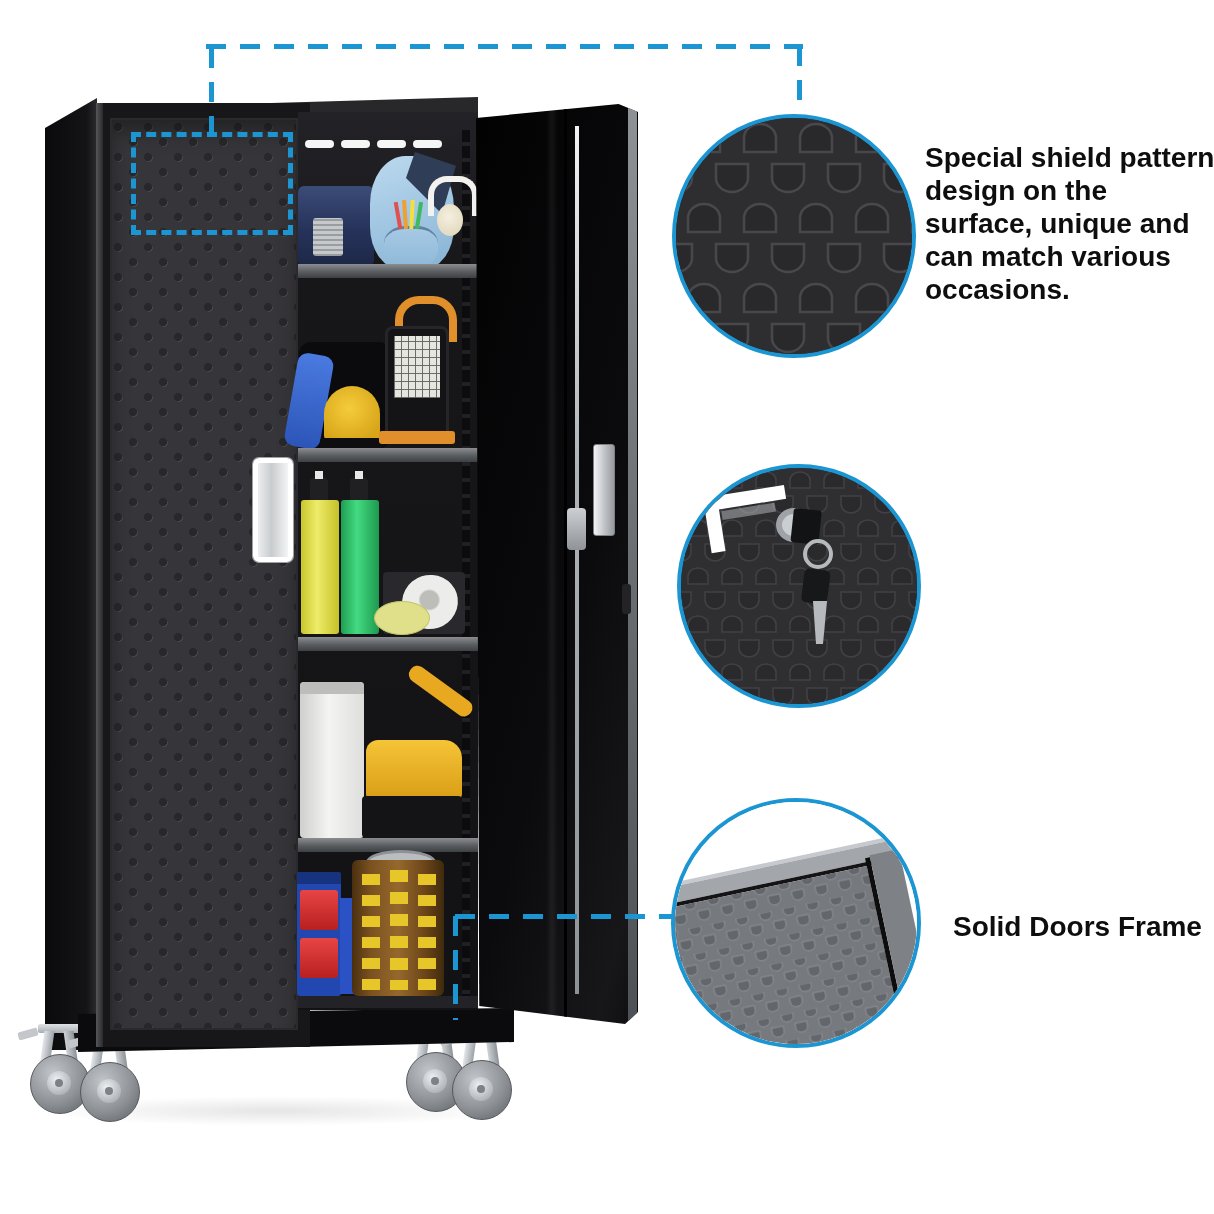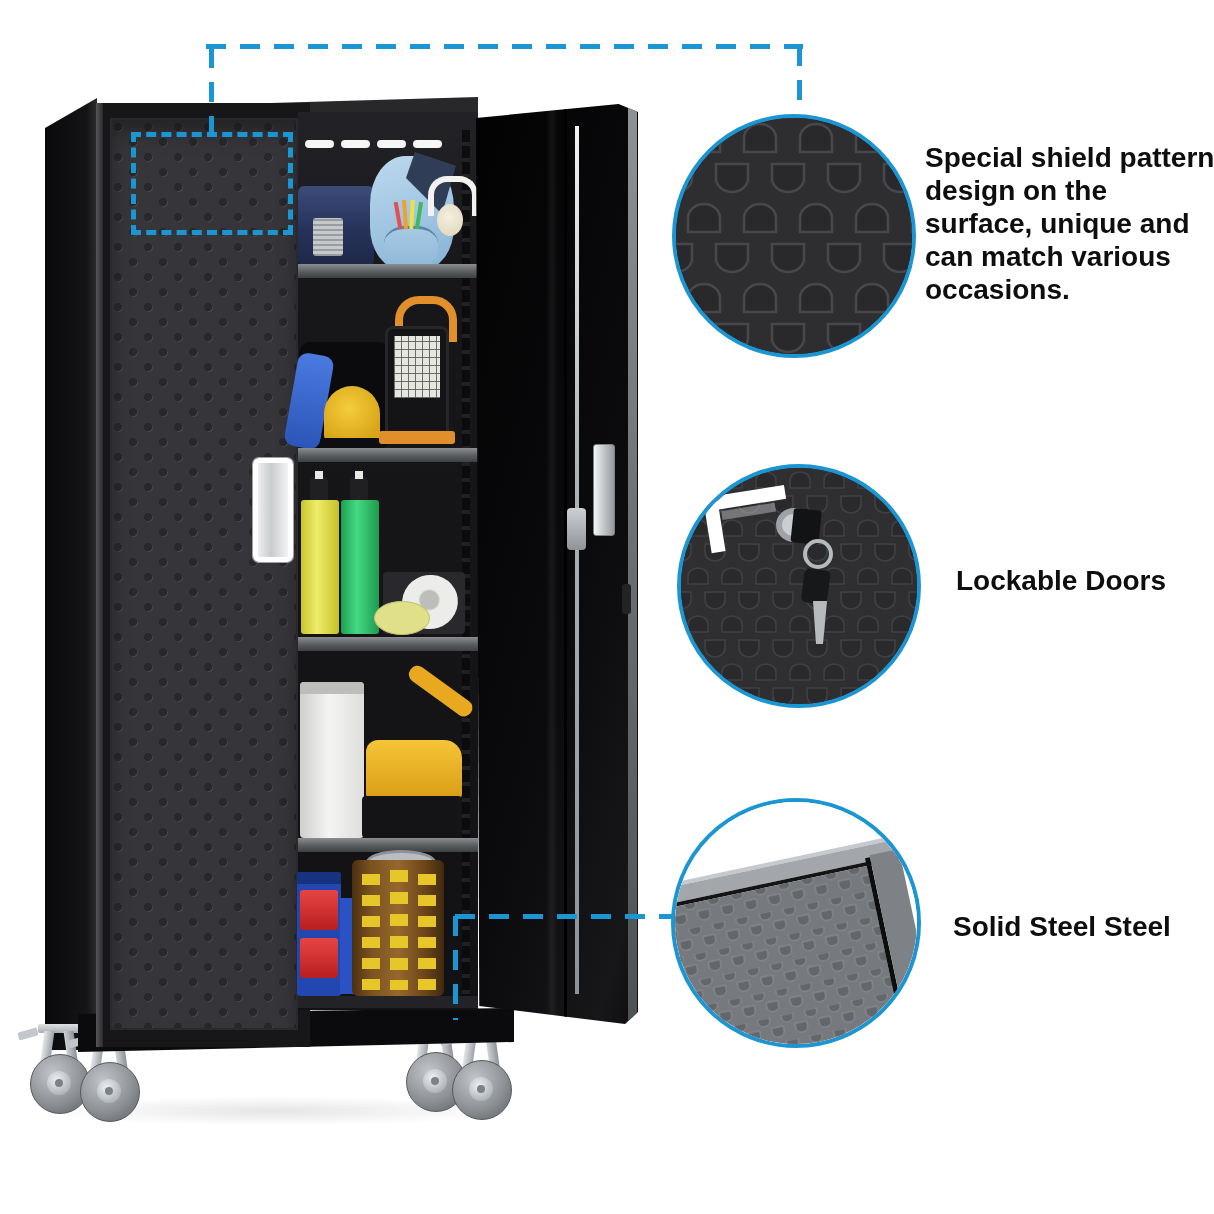--- a/index.html
+++ b/index.html
@@ -264,16 +264,15 @@
     </svg>
   </div>
 
   <div class="abs callout-text" style="left:925px;top:141px;width:300px;">
     <span>Special shield pattern</span>
     <span>design on the</span>
     <span>surface, unique and</span>
     <span>can match various</span>
     <span>occasions.</span>
   </div>
-  <div class="abs callout-text" style="left:956px;top:564px;">Lockable Doors</div>
-  <div class="abs callout-text" style="left:953px;top:910px;">Solid Steel Steel</div>
+  <div class="abs callout-text" style="left:953px;top:910px;">Solid Doors Frame</div>
 
 </div>
 
 </body></html>

